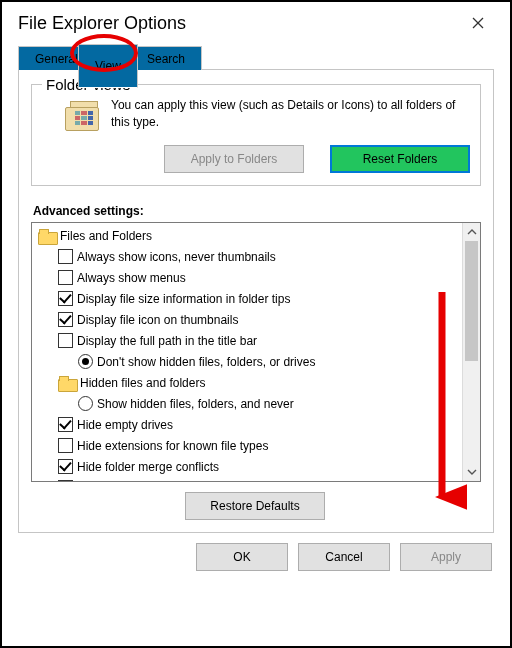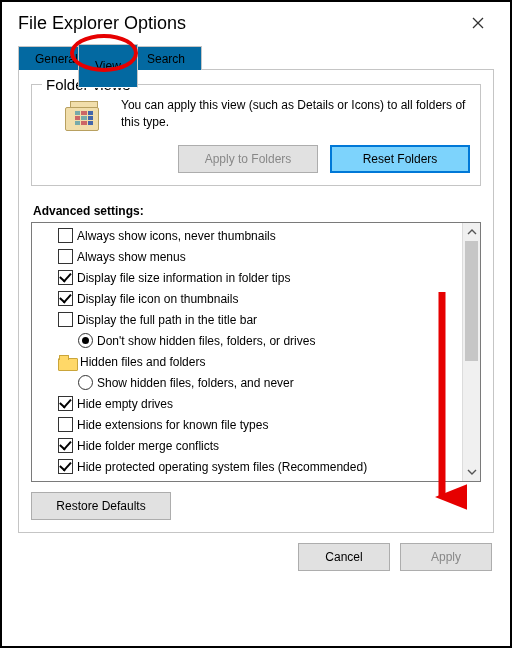--- a/index.html
+++ b/index.html
@@ -79,21 +79,21 @@
     position: relative;
     margin-bottom: 18px;
   }
   .group-label {
     position: absolute;
     top: -9px; left: 10px;
     background: #fff;
     padding: 0 4px;
     font-size: 15px;
   }
-  .fv-row { display: flex; gap: 18px; align-items: flex-start; padding-left: 23px; }
+  .fv-row { display: flex; gap: 8px; align-items: flex-start; padding-left: 23px; }
   .fv-icon {
     width: 38px; height: 34px; flex: 0 0 38px;
     position: relative;
     margin-top: 2px;
   }
   .fv-icon .fback, .fv-icon .ffront {
     position: absolute; border: 1px solid #b8a060;
     background: #f1deab;
   }
   .fv-icon .fback { left: 5px; top: 2px; width: 28px; height: 22px; }
@@ -101,32 +101,32 @@
   .fv-icon .grid {
     position: absolute; left: 10px; top: 12px; width: 18px; height: 14px;
     display: grid; grid-template-columns: repeat(3,1fr); grid-template-rows: repeat(3,1fr);
     gap: 1px;
   }
   .fv-icon .grid span { background: #7aa; }
   .fv-icon .grid span:nth-child(2n){ background:#c66; }
   .fv-icon .grid span:nth-child(3n){ background:#46a; }
   .fv-text { flex: 1; line-height: 1.4; }
   .fv-buttons {
-    display: flex; gap: 12px; justify-content: flex-end;
+    display: flex; gap: 26px; justify-content: flex-end;
     margin-top: 12px; padding-left: 48px;
   }
   .btn {
     min-width: 140px; height: 28px;
     border: 1px solid #adadad;
     background: #e1e1e1;
     display: flex; align-items: center; justify-content: center;
     font-size: 12px;
   }
   .btn.disabled { color: #888; }
-  .btn.primary { border: 2px solid #0078d7; background: #7dd3fc; }
+  .btn.primary { border: 2px solid #0078d7; background: #22c55e; }
 
   
   .adv-label { margin: 4px 0 4px 2px; font-weight: bold; }
   .adv-box {
     border: 1px solid #7a7a7a;
     height: 260px;
     display: flex;
     position: relative;
     overflow: hidden;
     background: #fff;
@@ -174,21 +174,21 @@
   }
   .sbtn { height:18px; display:flex; align-items:center; justify-content:center; }
   .sbtn svg { display:block; }
   .strack { flex:1; position:relative; }
   .thumb { position:absolute; left:2px; right:2px; top:0; height:120px; background:#c6c6c6; }
 
   
   .annot-arrow { position:absolute; left:415px; top:285px; width:50px; height:250px; z-index:20; pointer-events:none; }
 
   
-  .restore-row { display:flex; justify-content:flex-start; margin-top:10px; padding-right:2px; }
+  .restore-row { display:flex; justify-content:center; margin-top:10px; padding-right:2px; }
   .bottom-row {
     display:flex; justify-content:flex-end; gap:10px;
     margin: 6px 12px 0 12px;
   }
   .bottom-row .btn { min-width: 92px; }
   .btn.apply { color:#888; }
 </style>
 </head>
 <body>
 
@@ -236,20 +236,24 @@
       <div class="fv-buttons">
         <div class="btn disabled">Apply to Folders</div>
         <div class="btn primary">Reset Folders</div>
       </div>
     </div>
 
     <div class="adv-label">Advanced settings:</div>
 
     <div class="adv-box">
       <div class="tree">
+        <div class="node lvl1">
+          <span class="folder-ico"></span>
+          <span>Files and Folders</span>
+        </div>
 
         <div class="node lvl2">
             <span class="chk"></span>
             <span>Always show icons, never thumbnails</span>
           </div>
         <div class="node lvl2">
             <span class="chk"></span>
             <span>Always show menus</span>
           </div>
         <div class="node lvl2">
@@ -313,20 +317,21 @@
         </div>
       </div>
     </div>
 
     <div class="restore-row">
       <div class="btn" style="min-width:140px">Restore Defaults</div>
     </div>
   </div>
 
   <div class="bottom-row">
+    <div class="btn">OK</div>
     <div class="btn">Cancel</div>
     <div class="btn apply">Apply</div>
   </div>
 
   <svg class="annot-arrow" viewBox="0 0 50 250">
     <defs>
       <marker id="ah" markerWidth="8" markerHeight="10" refX="4" refY="9" orient="auto">
         <path d="M0,0 L8,0 L4,10 Z" fill="#e60000"></path>
       </marker>
     </defs>

